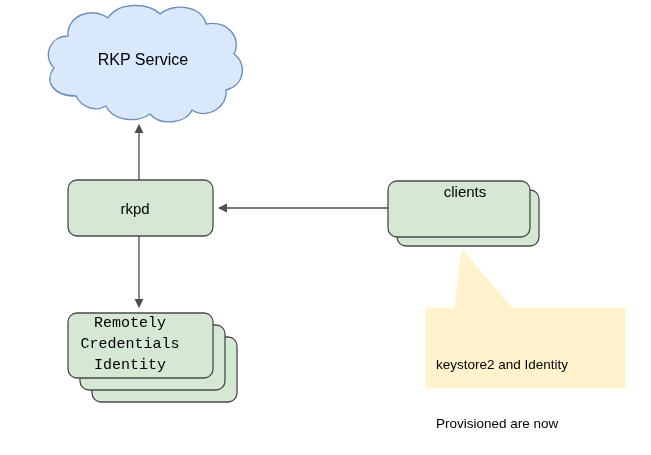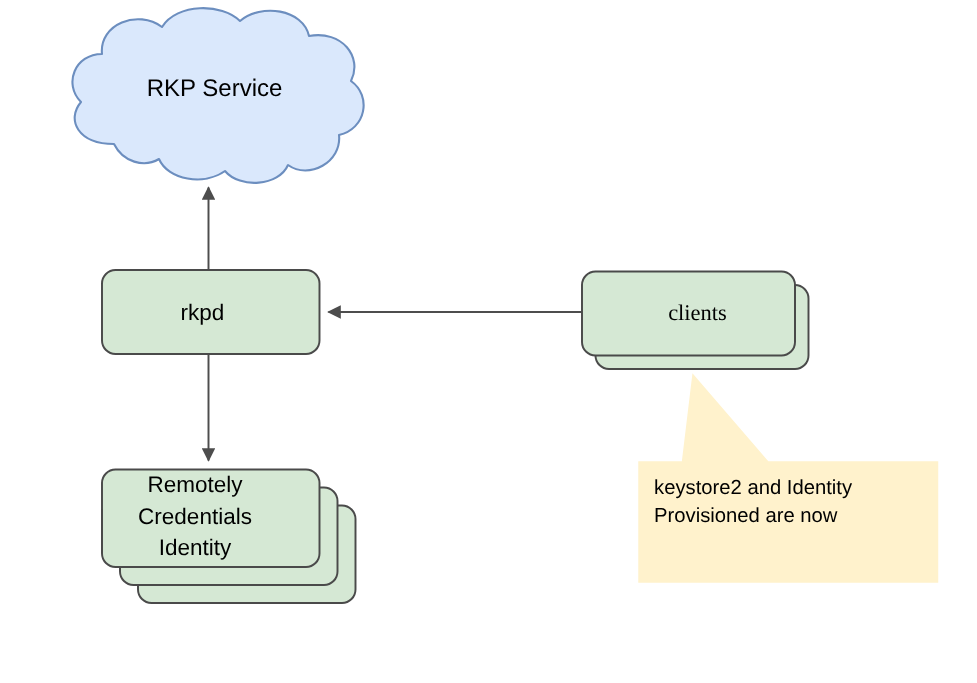--- a/index.html
+++ b/index.html
@@ -45,42 +45,42 @@
     line-height: 21px;
     pointer-events: none;
   }
   #rkpd-label {
     left: 68px;
     top: 198px;
     width: 134px;
   }
   #clients-label {
     left: 388px;
-    top: 199px;
+    top: 181px;
     width: 154px;
-    font-family: Liberation Serif, serif;
   }
   #rpc-label {
     left: 68px;
     top: 313px;
     width: 124px;
+    font-family: Liberation Mono, monospace;
   }
   
   .note-text {
     position: absolute;
     left: 436px;
     top: 315px;
     width: 186px;
     font-size: 13.5px;
     color: #000000;
     line-height: 19px;
     text-align: left;
     pointer-events: none;
   }
-  .note-text div { white-space: nowrap; }
+  .note-text div { white-space: nowrap; margin-top: 40px; }
 </style>
 </head>
 <body>
 
 <div id="canvas">
 
   <svg class="svg-layer" viewBox="0 0 651 455" xmlns="http://www.w3.org/2000/svg">
     <defs>
       <marker id="arrowEnd" viewBox="0 0 10 10" refX="9" refY="5" markerWidth="7" markerHeight="7" orient="auto-start-reverse">
         <path d="M 0 0 L 10 5 L 0 10 z" fill="#4d4d4d"></path>

